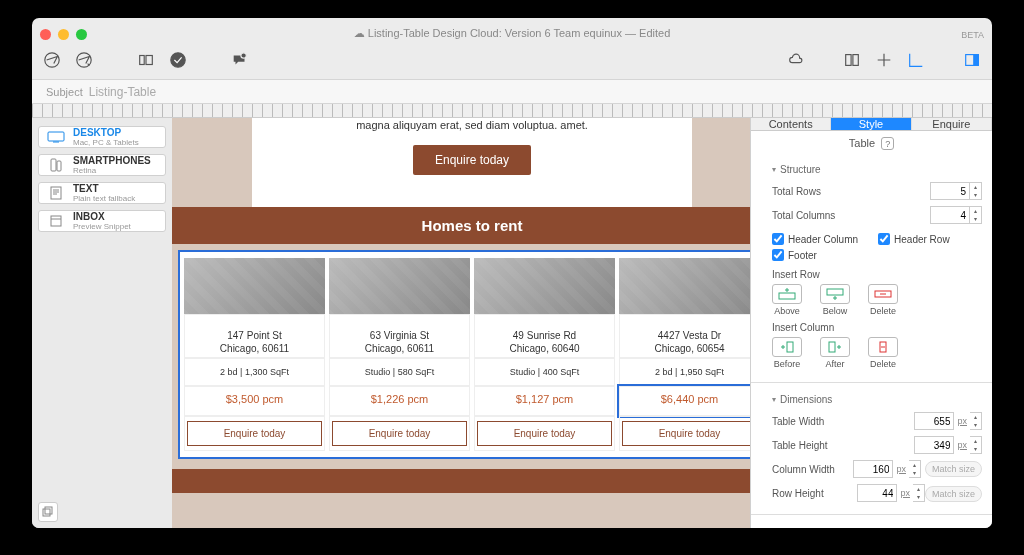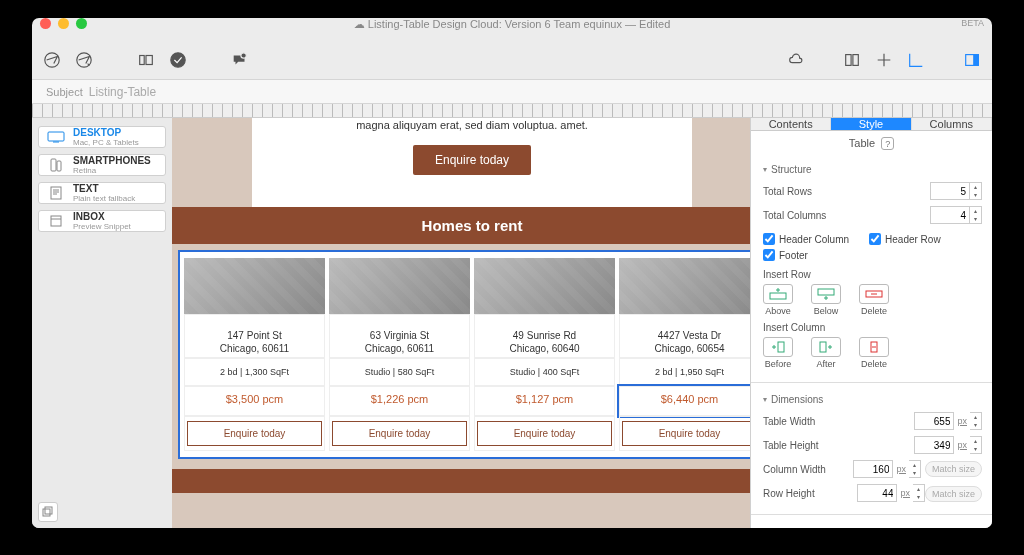--- a/index.html
+++ b/index.html
@@ -1,18 +1,18 @@
 <!DOCTYPE html>
 <html><head>
 <meta charset="utf-8">
 <style>
   * { box-sizing: border-box; margin: 0; padding: 0; font-family: -apple-system, BlinkMacSystemFont, "Helvetica Neue", sans-serif; }
   body { background: #000; width: 1024px; height: 555px; overflow: hidden; }
   .window { position: absolute; left: 32px; top: 18px; width: 960px; height: 510px; background: #ececec; border-radius: 7px; box-shadow: 0 8px 30px rgba(0,0,0,.5); overflow: hidden; display: flex; flex-direction: column; }
-  .titlebar { height: 22px; display: flex; align-items: flex-start; padding: 0 8px; position: relative; }
+  .titlebar { height: 22px; display: flex; align-items: flex-end; padding: 0 8px; position: relative; }
   .traffic { display: flex; gap: 7px; }
   .tl { width: 11px; height: 11px; border-radius: 50%; }
   .tl.red { background: #ff5f57; } .tl.yel { background: #febc2e; } .tl.grn { background: #28c840; }
   .titletext { position: absolute; left: 0; right: 0; text-align: center; font-size: 11px; color: #888; pointer-events: none;}
   .titletext .cloudicon { font-size: 11px; }
   .beta { position: absolute; right: 8px; font-size: 9px; color: #999; }
   .toolbar { height: 40px; display: flex; align-items: center; padding: 0 10px; gap: 12px; border-bottom: 1px solid #d5d5d5; }
   .toolbar .spacer { flex: 1; }
   .tbicon { width: 20px; height: 20px; display:flex; align-items:center; justify-content:center; color:#555; font-size:18px;}
   .tbicon svg { width: 18px; height: 18px; stroke:#555; fill:none; stroke-width:1.3;}
@@ -50,21 +50,21 @@
   .row-addr, .row-spec, .row-price, .row-enq { display:flex; gap:4px;}
   .row-addr .cellcol, .row-spec .cellcol, .row-price .cellcol, .row-enq .cellcol { border:1px solid #eee;}
   .sectitle2 { background:#8c4a2f; height:24px; margin-top:10px;}
   
   .inspector { width:242px; background:#ffffff; border-left:1px solid #d0d0d0; display:flex; flex-direction:column; font-size:11px; color:#444;}
   .insp-tabs { display:flex; height:26px; border-bottom:1px solid #ccc;}
   .insp-tab { flex:1; display:flex; align-items:center; justify-content:center; font-size:11px; background:#efefef; border-right:1px solid #ddd;}
   .insp-tab.active { background:#1e88ff; color:#fff;}
   .insp-header { text-align:center; padding:6px; font-size:11px; color:#555;}
   .insp-header .q { display:inline-block; width:13px; height:13px; border:1px solid #aaa; border-radius:3px; font-size:9px; line-height:12px; margin-left:6px; color:#777;}
-  .insp-sec { padding: 4px 10px 6px 12px;}
+  .insp-sec { padding: 4px 10px 6px 21px;}
   .insp-sec-title { font-size:10px; color:#666; padding:4px 0; display:flex; align-items:center; gap:4px;}
   .insp-sec-title::before { content:'▾'; font-size:8px; color:#888;}
   .insp-row { display:flex; align-items:center; justify-content:space-between; padding:3px 0; font-size:10px;}
   .insp-row label { color:#555;}
   .numfield { display:flex; align-items:center;}
   .numfield input { width:40px; height:18px; font-size:10px; text-align:right; padding-right:3px; border:1px solid #ccc; background:#fff;}
   .stepper { width:12px; height:18px; display:flex; flex-direction:column; border:1px solid #ccc; border-left:none; background:#fff;}
   .stepper div{flex:1; font-size:6px; text-align:center; line-height:8px; color:#666;}
   .unit { font-size:9px; color:#888; margin:0 3px;text-decoration:underline;}
   .chkrow { display:flex; align-items:center; gap:4px; font-size:10px; padding:2px 0;}
@@ -280,21 +280,21 @@
           </div>
         </div>
         <div class="sectitle2"></div>
       </div>
     </div>
 
     <div class="inspector">
       <div class="insp-tabs">
         <div class="insp-tab">Contents</div>
         <div class="insp-tab active">Style</div>
-        <div class="insp-tab">Columns</div>
+        <div class="insp-tab">Enquire</div>
       </div>
       <div class="insp-header"><span>Table</span><span class="q">?</span></div>
 
       <div class="insp-sec">
         <div class="insp-sec-title">Structure</div>
         <div class="insp-row">
             <label>Total Rows</label>
           <div class="numfield">
               <input value="5" style="">
               <div class="stepper">

